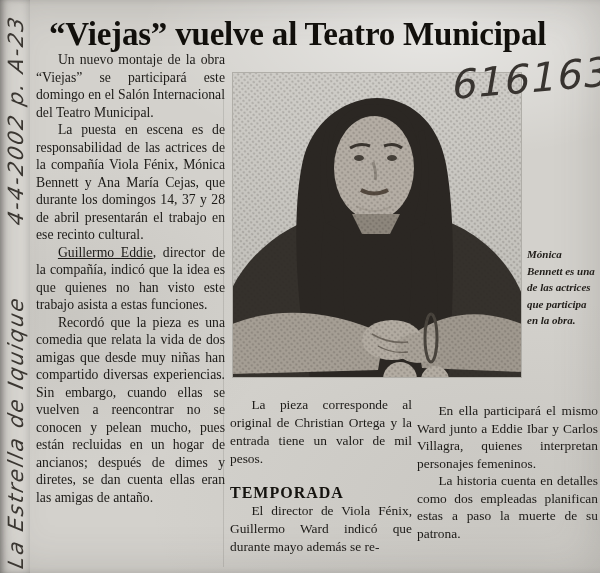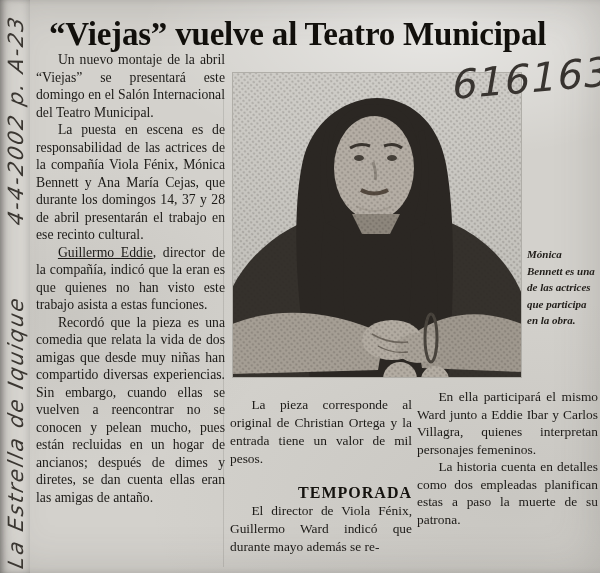--- a/index.html
+++ b/index.html
@@ -36,25 +36,25 @@
     font-size:33px; font-weight:bold; color:#12100c;
     white-space:nowrap; letter-spacing:-0.2px;
   }
   
   .col { position:absolute; text-align:justify; }
   .col p { margin:0; text-indent:1.6em; }
   .col-left  { left:36px;  top:51px;  width:189px; font-size:13.7px; line-height:17.5px; }
   .col-mid   { left:230px; top:396px; width:182px; font-size:13.4px; line-height:18px; }
   .col-right { left:417px; top:386px; width:181px; font-size:13.4px; line-height:17.5px; }
   .col-mid p.after-gap { }
-  .col-right p.after-gap { margin-top:2px; }
+  .col-right p.after-gap { margin-top:16px; }
   .underline { text-decoration:underline; }
   .section-header {
     margin:16px 0 0 0; font-size:16px; font-weight:bold; letter-spacing:1px;
-    text-indent:0; text-align:right; color:#15130f;
+    text-indent:0; text-align:left; color:#15130f;
   }
   
   .photo {
     position:absolute; left:232px; top:72px; width:290px; height:306px;
   }
   .photo svg { display:block; }
   
   .handnum {
     position:absolute; left:452px; top:62px;
     font-family:"DejaVu Sans", sans-serif; font-style:italic;
@@ -81,23 +81,23 @@
   <div class="margin-strip">
     <div class="margin-rotated">
       <span>La Estrella de Iquique</span>
       <span>4-4-2002 p. A-23</span>
     </div>
   </div>
 
   <h1 class="headline">“Viejas” vuelve al Teatro Municipal</h1>
 
   <div class="col col-left">
-    <p>Un nuevo montaje de la abril “Viejas” se presentará este domingo en el Salón Internacional del Teatro Municipal.</p>
+    <p>Un nuevo montaje de la obra “Viejas” se participará este domingo en el Salón Internacional del Teatro Municipal.</p>
     <p>La puesta en escena es de responsabilidad de las actrices de la compañía Viola Fénix, Mónica Bennett y Ana María Cejas, que durante los domingos 14, 37 y 28 de abril presentarán el trabajo en ese recinto cultural.</p>
-    <p><span class="underline">Guillermo Eddie</span><span>, director de la compañía, indicó que la eran es que quienes no han visto este trabajo asista a estas funciones.</span></p>
+    <p><span class="underline">Guillermo Eddie</span><span>, director de la compañía, indicó que la idea es que quienes no han visto este trabajo asista a estas funciones.</span></p>
     <p>Recordó que la pieza es una comedia que relata la vida de dos amigas que desde muy niñas han compartido diversas experiencias. Sin embargo, cuando ellas se vuelven a reencontrar no se conocen y pelean mucho, pues están recluidas en un hogar de ancianos; después de dimes y diretes, se dan cuenta ellas eran las amigas de antaño.</p>
   </div>
 
   <div class="photo">
     <svg width="290" height="306" viewBox="0 0 290 306">
       <defs>
         <pattern id="ht" width="4.2" height="4.2" patternUnits="userSpaceOnUse" patternTransform="rotate(40)">
           <circle cx="2.1" cy="2.1" r="1.15" fill="#27241f" opacity="0.20"></circle>
         </pattern>
         <linearGradient id="bgGrad" x1="0" y1="0" x2="0" y2="1">

